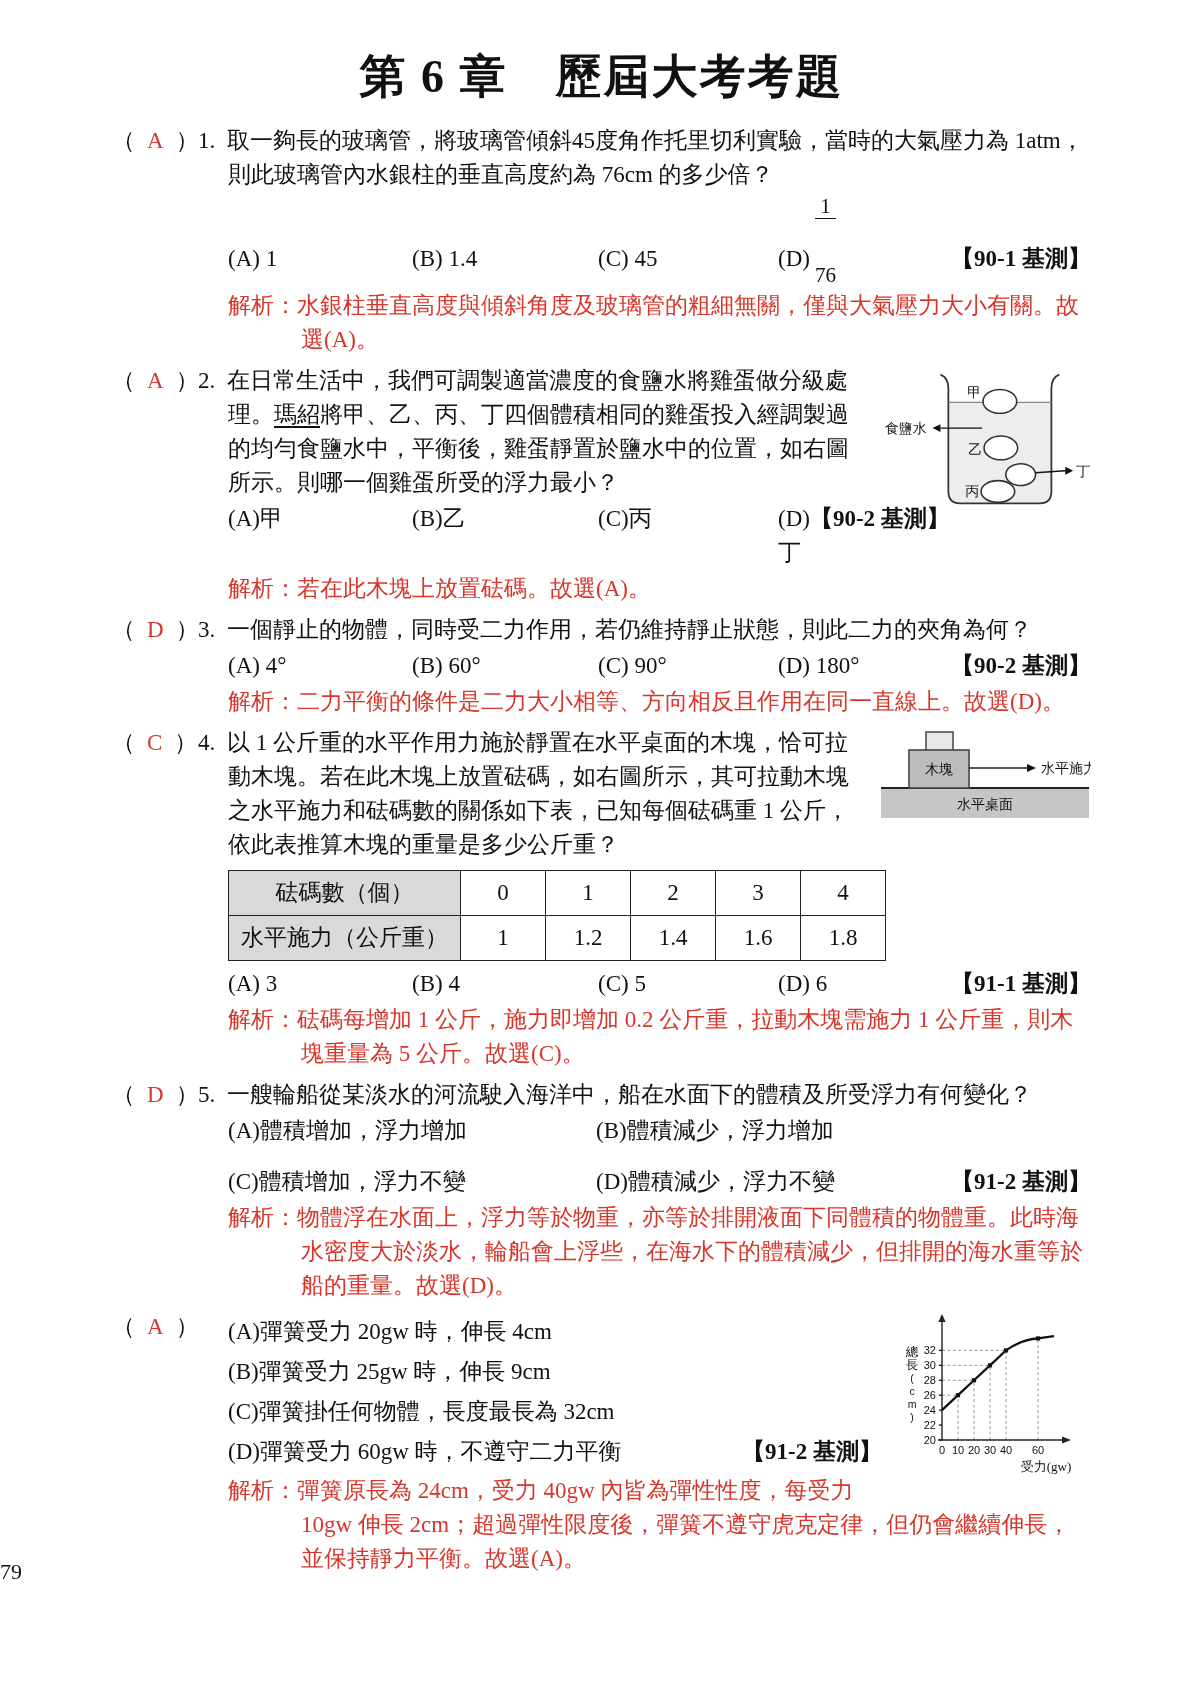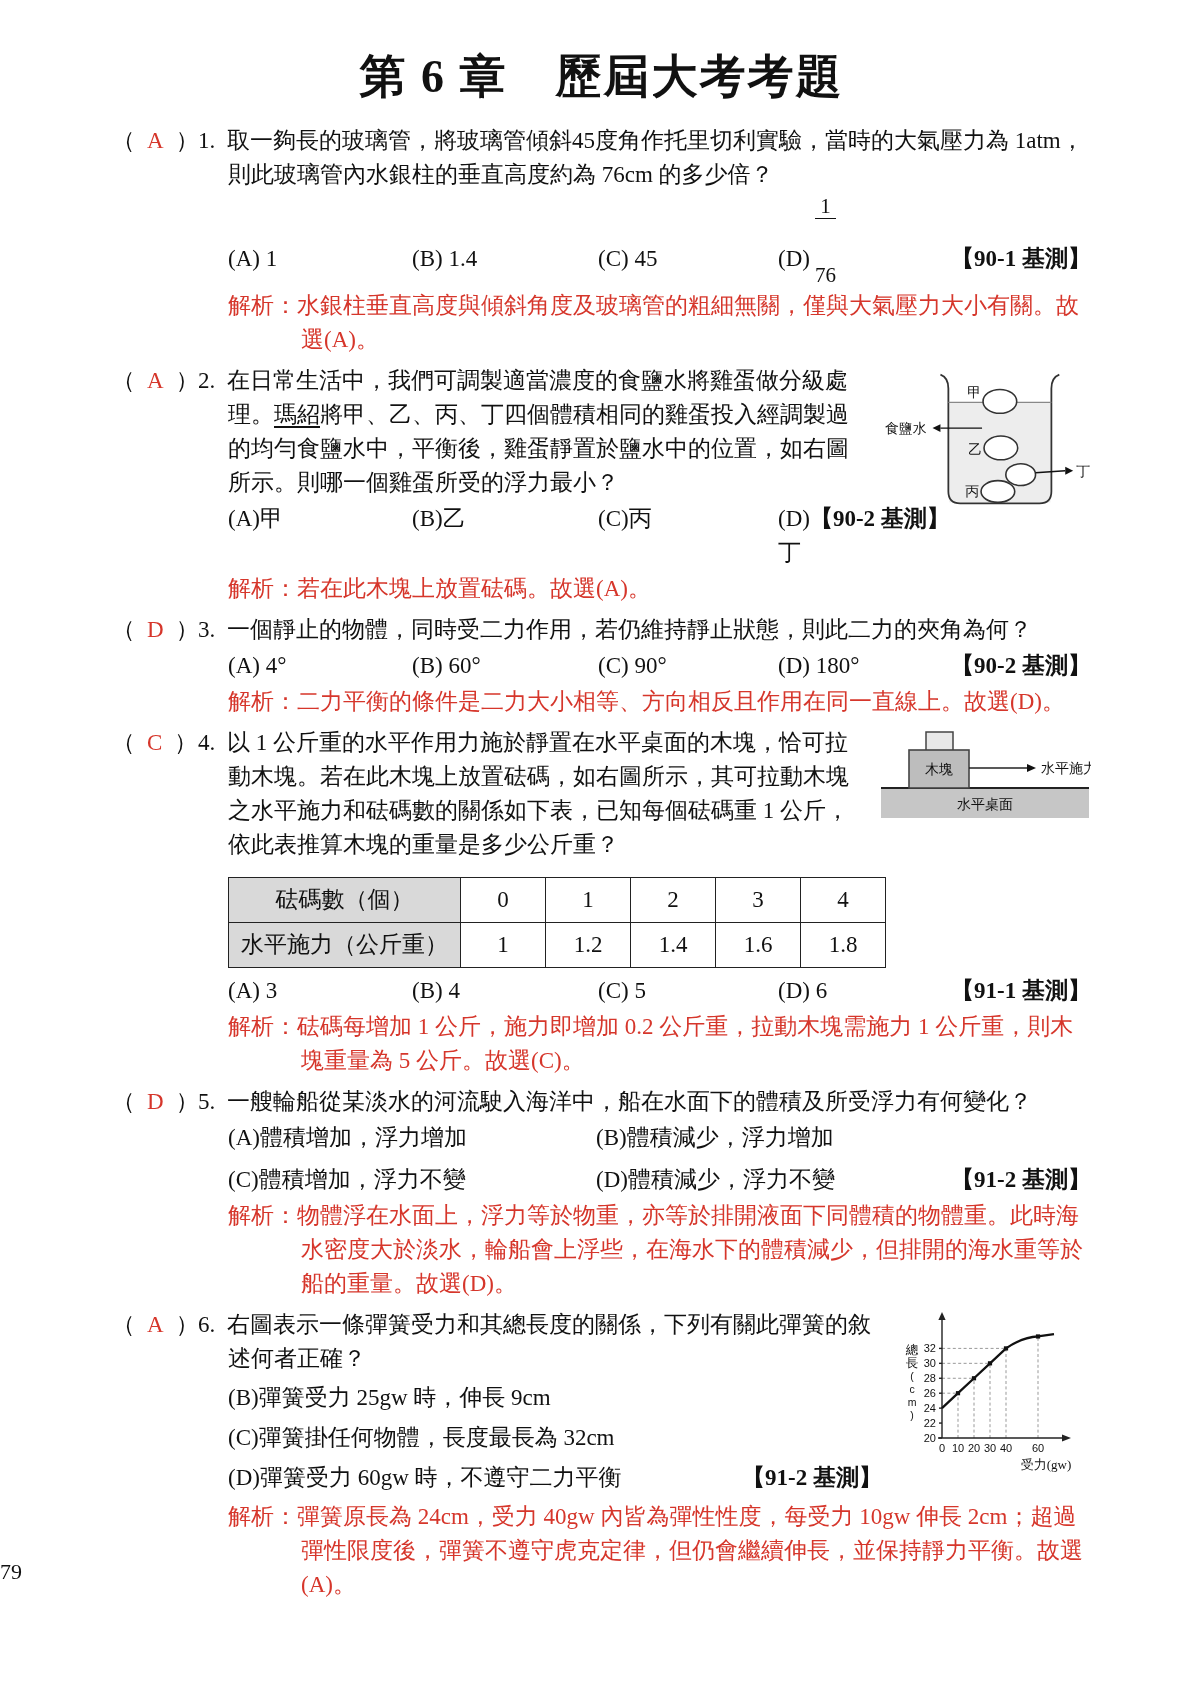--- a/index.html
+++ b/index.html
@@ -50,30 +50,30 @@
     padding-left:73px;text-indent:-73px;
   }
   .frac{
     display:inline-block;text-align:center;vertical-align:-16px;
     line-height:1.15;font-size:21px;margin-left:5px;
   }
   .frac .num{display:block;border-bottom:1.6px solid #111;padding:0 4px;}
   .frac .den{display:block;margin-top:44px;}
   
   .wtable{
-    border-collapse:collapse;margin:15px 0 6px 30px;
+    border-collapse:collapse;margin:8px 0 6px 30px;
     font-size:23px;
   }
   .wtable td{border:1.8px solid #222;text-align:center;padding:5px 8px;height:33px;}
   .wtable .hd{background:#d9d9d9;width:215px;}
   .wtable .val{width:68px;}
   
   .opt-grid2{
     display:grid;grid-template-columns:368px 1fr;
-    margin:2px 0 2px 30px;row-gap:8px;align-items:baseline;
+    margin:2px 0 2px 30px;row-gap:17px;align-items:baseline;
   }
   
   .opt-stack{margin:2px 0 2px 30px;}
   .opt-stack > div{margin:4px 0;line-height:36px;}
   
   .fig{float:right;margin:2px 0 6px 14px;}
   svg text{font-family:"Liberation Serif","DejaVu Serif",serif;}
   .diag-label{font-size:14px;fill:#111;}
   .diag-stroke{stroke:#333;fill:none;stroke-width:1.8;stroke-linejoin:round;}
   .arrowfill{fill:#111;}
@@ -301,22 +301,22 @@
           <rect x="107.9" y="36.29999999999999" width="4.2" height="4.2" class="pt"></rect>
           <rect x="139.9" y="24.353333333333318" width="4.2" height="4.2" class="pt"></rect>
           <text x="16" y="44" class="ylab-cjk" text-anchor="middle">總</text>
           <text x="16" y="57" class="ylab-cjk" text-anchor="middle">長</text>
           <text x="16" y="70" class="ylab-lat" text-anchor="middle">(</text>
           <text x="16" y="83" class="ylab-lat" text-anchor="middle">c</text>
           <text x="16" y="96" class="ylab-lat" text-anchor="middle">m</text>
           <text x="16" y="109" class="ylab-lat" text-anchor="middle">)</text>
           <text x="150" y="159" class="xlab" text-anchor="middle">受力(gw)</text>
         </svg>
-      <div class="qtext"><span class="qnum">6.</span><span>右圖表示一條彈簧受力和其總長度的關係，下列有關此彈簧的敘述何者正確？</span></div>
       <div class="opt-stack">
+        <div>(A)彈簧受力 20gw 時，伸長 4cm</div>
         <div>(B)彈簧受力 25gw 時，伸長 9cm</div>
         <div>(C)彈簧掛任何物體，長度最長為 32cm</div>
         <div class="opt-last">
           <span>(D)彈簧受力 60gw 時，不遵守二力平衡</span>
           <span class="source">【91-2 基測】</span>
         </div>
       </div>
       <div class="analysis">解析：彈簧原長為 24cm，受力 40gw 內皆為彈性性度，每受力 10gw 伸長 2cm；超過彈性限度後，彈簧不遵守虎克定律，但仍會繼續伸長，並保持靜力平衡。故選(A)。</div>
     </div>
   </div>

